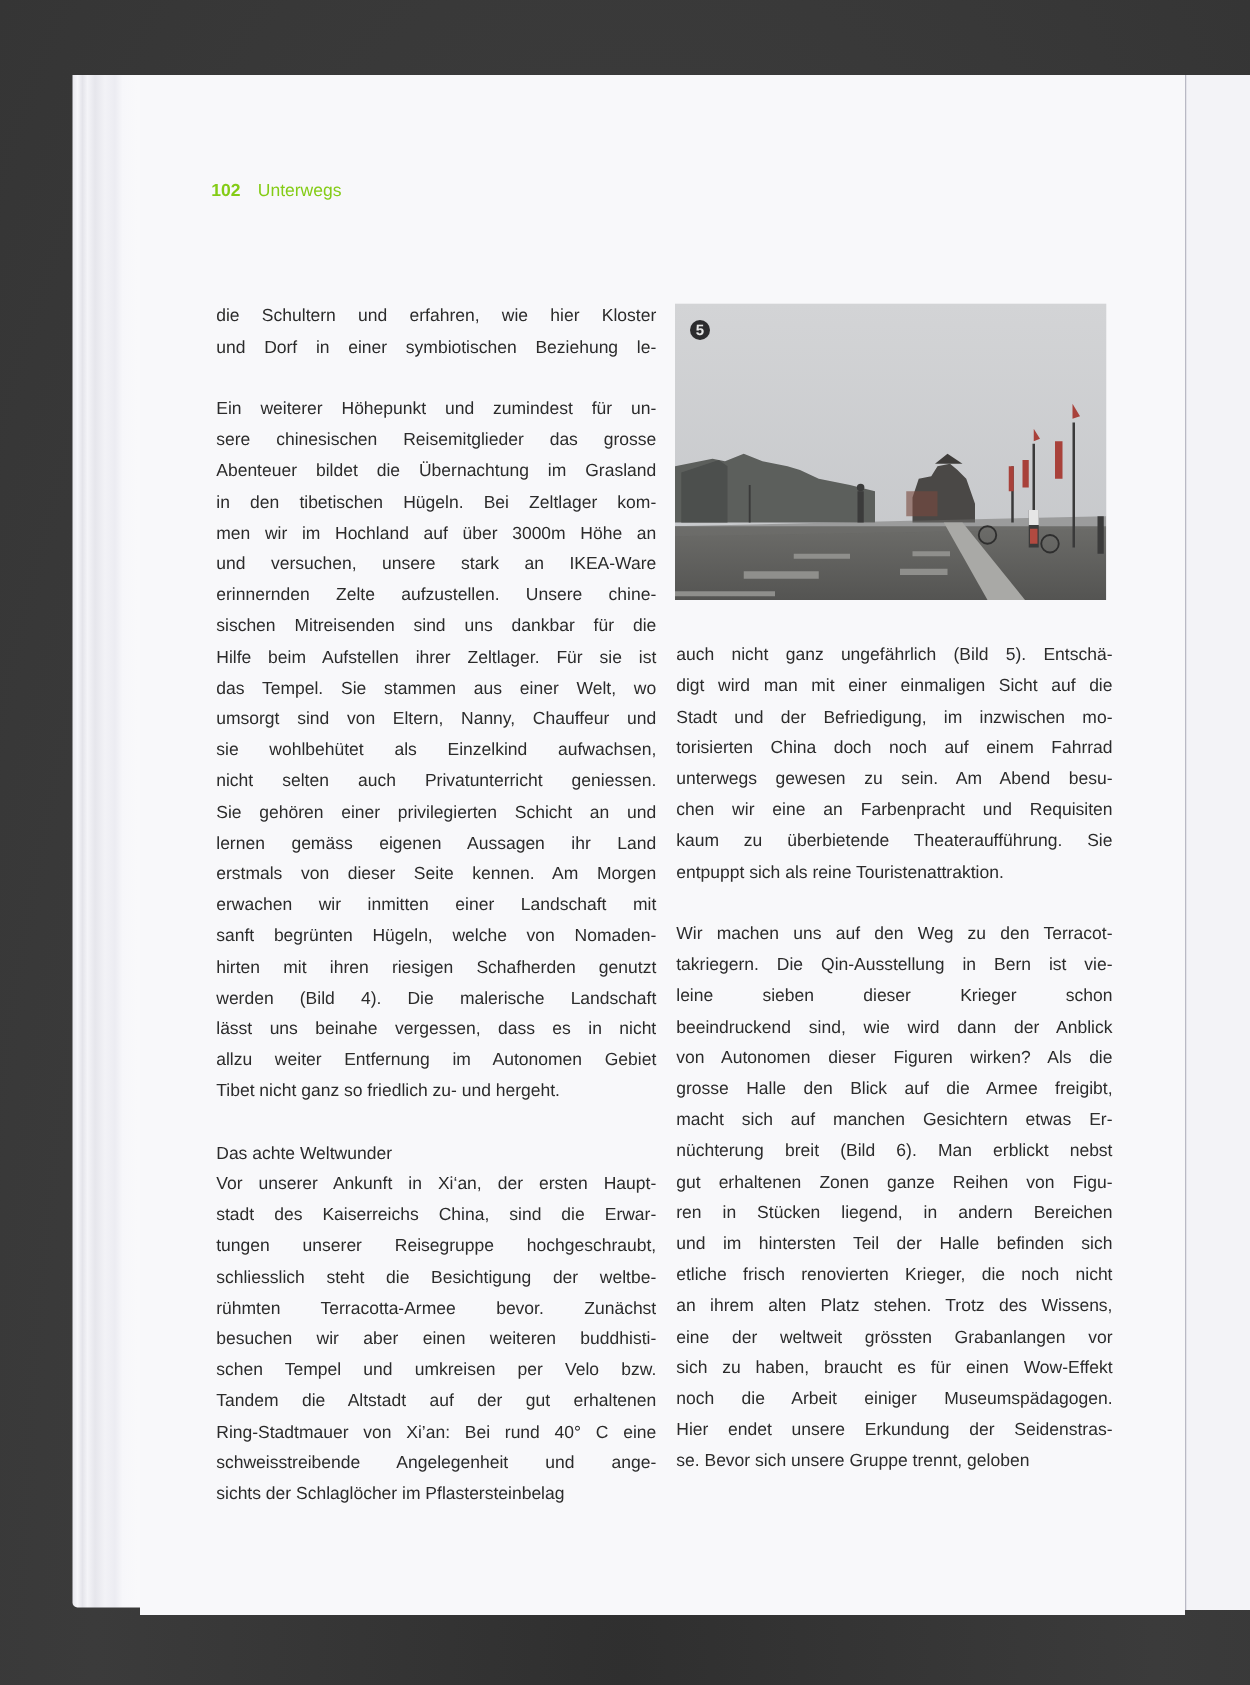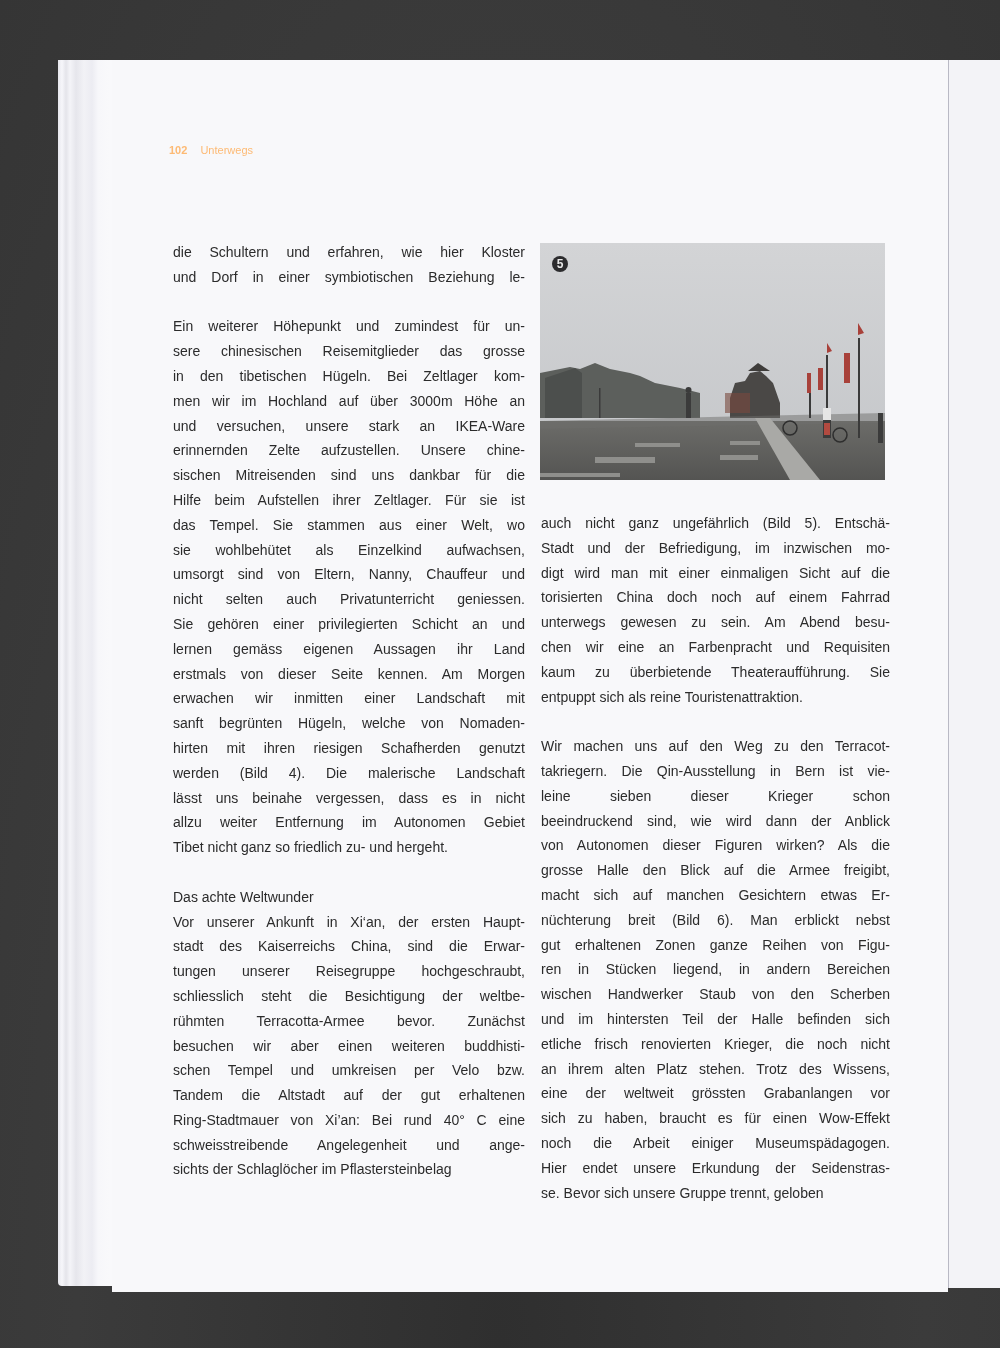--- a/index.html
+++ b/index.html
@@ -23,21 +23,21 @@
       position: absolute; left: 112px; top: 60px; width: 836px; height: 1232px;
       background: #f8f8fa;
     }
     .next-page {
       position: absolute; left: 948px; top: 60px; width: 52px; height: 1228px;
       background: #f3f3f7;
       border-left: 1px solid #b9b9c4;
     }
     .running-head {
       position: absolute; left: 169px; top: 144px;
-      font-size: 11px; color: #fdba74;
+      font-size: 14px; color: #84cc16;
     }
     .running-head .num { font-weight: bold; margin-right: 10px; }
     .col {
       position: absolute; width: 352px;
       font-size: 14px; line-height: 24.8px; color: #2b2b2b;
       text-align: justify;
     }
     .col p { margin: 0; }
     .col .gap { height: 24.8px; }
     .col-left { left: 173px; top: 240px; }
@@ -71,29 +71,30 @@
 
 <div class="col col-left">
   <p>
       <span class="line">die Schultern und erfahren, wie hier Kloster</span>
       <span class="line">und Dorf in einer symbiotischen Beziehung le-</span>
     </p>
   <div class="gap"></div>
   <p>
       <span class="line">Ein weiterer Höhepunkt und zumindest für un-</span>
       <span class="line">sere chinesischen Reisemitglieder das grosse</span>
+      <span class="line">Abenteuer bildet die Übernachtung im Grasland</span>
       <span class="line">in den tibetischen Hügeln. Bei Zeltlager kom-</span>
       <span class="line">men wir im Hochland auf über 3000m Höhe an</span>
       <span class="line">und versuchen, unsere stark an IKEA-Ware</span>
       <span class="line">erinnernden Zelte aufzustellen. Unsere chine-</span>
       <span class="line">sischen Mitreisenden sind uns dankbar für die</span>
       <span class="line">Hilfe beim Aufstellen ihrer Zeltlager. Für sie ist</span>
       <span class="line">das Tempel. Sie stammen aus einer Welt, wo</span>
+      <span class="line">umsorgt sind von Eltern, Nanny, Chauffeur und</span>
       <span class="line">sie wohlbehütet als Einzelkind aufwachsen,</span>
-      <span class="line">umsorgt sind von Eltern, Nanny, Chauffeur und</span>
       <span class="line">nicht selten auch Privatunterricht geniessen.</span>
       <span class="line">Sie gehören einer privilegierten Schicht an und</span>
       <span class="line">lernen gemäss eigenen Aussagen ihr Land</span>
       <span class="line">erstmals von dieser Seite kennen. Am Morgen</span>
       <span class="line">erwachen wir inmitten einer Landschaft mit</span>
       <span class="line">sanft begrünten Hügeln, welche von Nomaden-</span>
       <span class="line">hirten mit ihren riesigen Schafherden genutzt</span>
       <span class="line">werden (Bild 4). Die malerische Landschaft</span>
       <span class="line">lässt uns beinahe vergessen, dass es in nicht</span>
       <span class="line">allzu weiter Entfernung im Autonomen Gebiet</span>
@@ -171,41 +172,40 @@
     <rect x="284" y="180" width="6" height="12" fill="#b24a40"></rect>
     <circle cx="250" cy="185" r="7" fill="none" stroke="#2e2e2e" stroke-width="1.5"></circle>
     <circle cx="300" cy="192" r="7" fill="none" stroke="#2e2e2e" stroke-width="1.5"></circle>
   </svg>
   <div class="badge">5</div>
 </div>
 
 <div class="col col-right">
   <p>
       <span class="line">auch nicht ganz ungefährlich (Bild 5). Entschä-</span>
+      <span class="line">digt wird man mit einer einmaligen Sicht auf die</span>
       <span class="line">Stadt und der Befriedigung, im inzwischen mo-</span>
-      <span class="line">digt wird man mit einer einmaligen Sicht auf die</span>
       <span class="line">torisierten China doch noch auf einem Fahrrad</span>
       <span class="line">unterwegs gewesen zu sein. Am Abend besu-</span>
       <span class="line">chen wir eine an Farbenpracht und Requisiten</span>
       <span class="line">kaum zu überbietende Theateraufführung. Sie</span>
       <span class="line last">entpuppt sich als reine Touristenattraktion.</span>
     </p>
   <div class="gap"></div>
   <p>
       <span class="line">Wir machen uns auf den Weg zu den Terracot-</span>
       <span class="line">takriegern. Die Qin-Ausstellung in Bern ist vie-</span>
       <span class="line">leine sieben dieser Krieger schon</span>
       <span class="line">beeindruckend sind, wie wird dann der Anblick</span>
       <span class="line">von Autonomen dieser Figuren wirken? Als die</span>
       <span class="line">grosse Halle den Blick auf die Armee freigibt,</span>
       <span class="line">macht sich auf manchen Gesichtern etwas Er-</span>
       <span class="line">nüchterung breit (Bild 6). Man erblickt nebst</span>
       <span class="line">gut erhaltenen Zonen ganze Reihen von Figu-</span>
       <span class="line">ren in Stücken liegend, in andern Bereichen</span>
-      <span class="line">wischen Handwerker Staub von den Scherben</span>
       <span class="line">und im hintersten Teil der Halle befinden sich</span>
       <span class="line">etliche frisch renovierten Krieger, die noch nicht</span>
       <span class="line">an ihrem alten Platz stehen. Trotz des Wissens,</span>
       <span class="line">eine der weltweit grössten Grabanlangen vor</span>
       <span class="line">sich zu haben, braucht es für einen Wow-Effekt</span>
       <span class="line">noch die Arbeit einiger Museumspädagogen.</span>
       <span class="line">Hier endet unsere Erkundung der Seidenstras-</span>
       <span class="line last">se. Bevor sich unsere Gruppe trennt, geloben</span>
     </p>
 </div>

